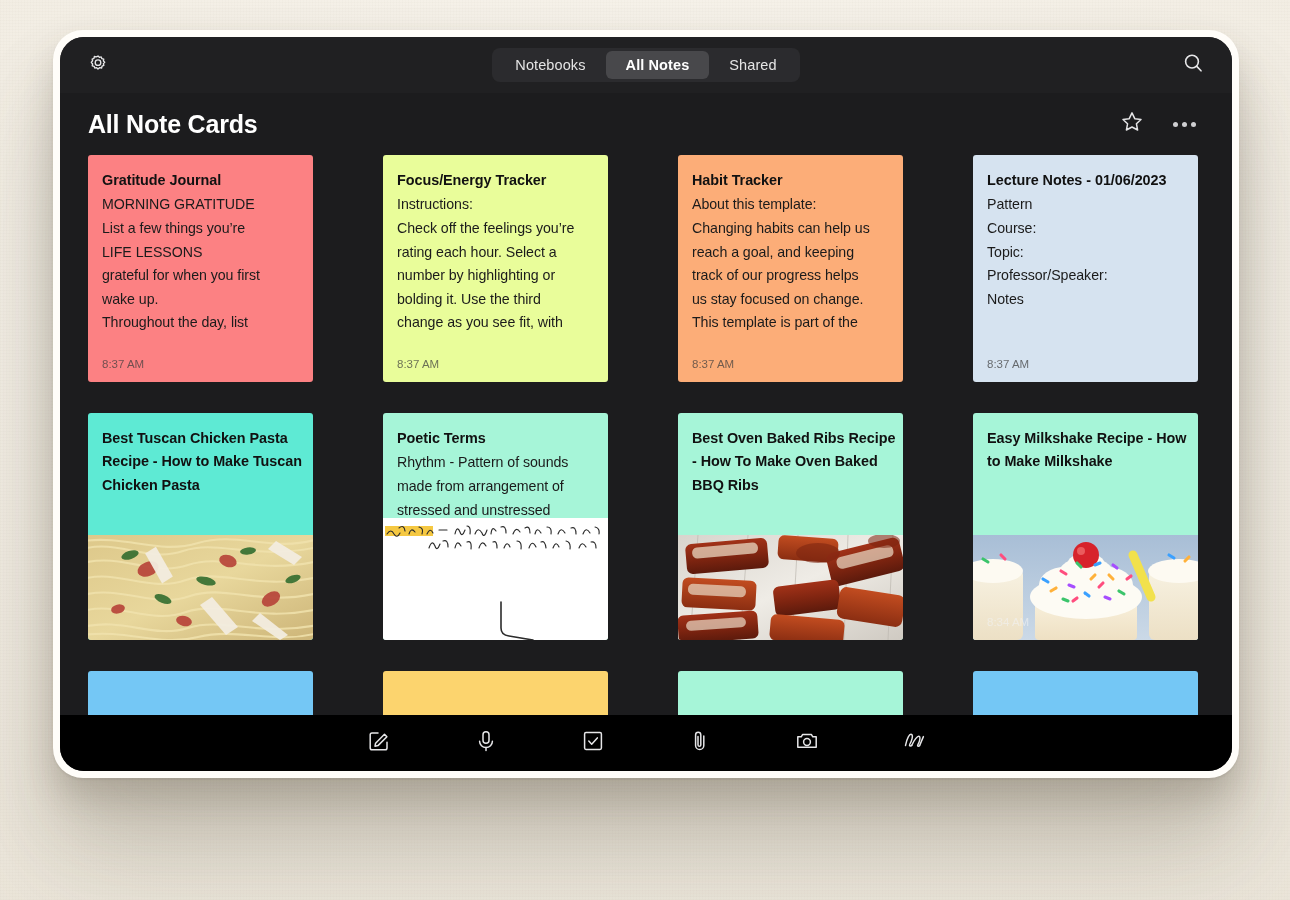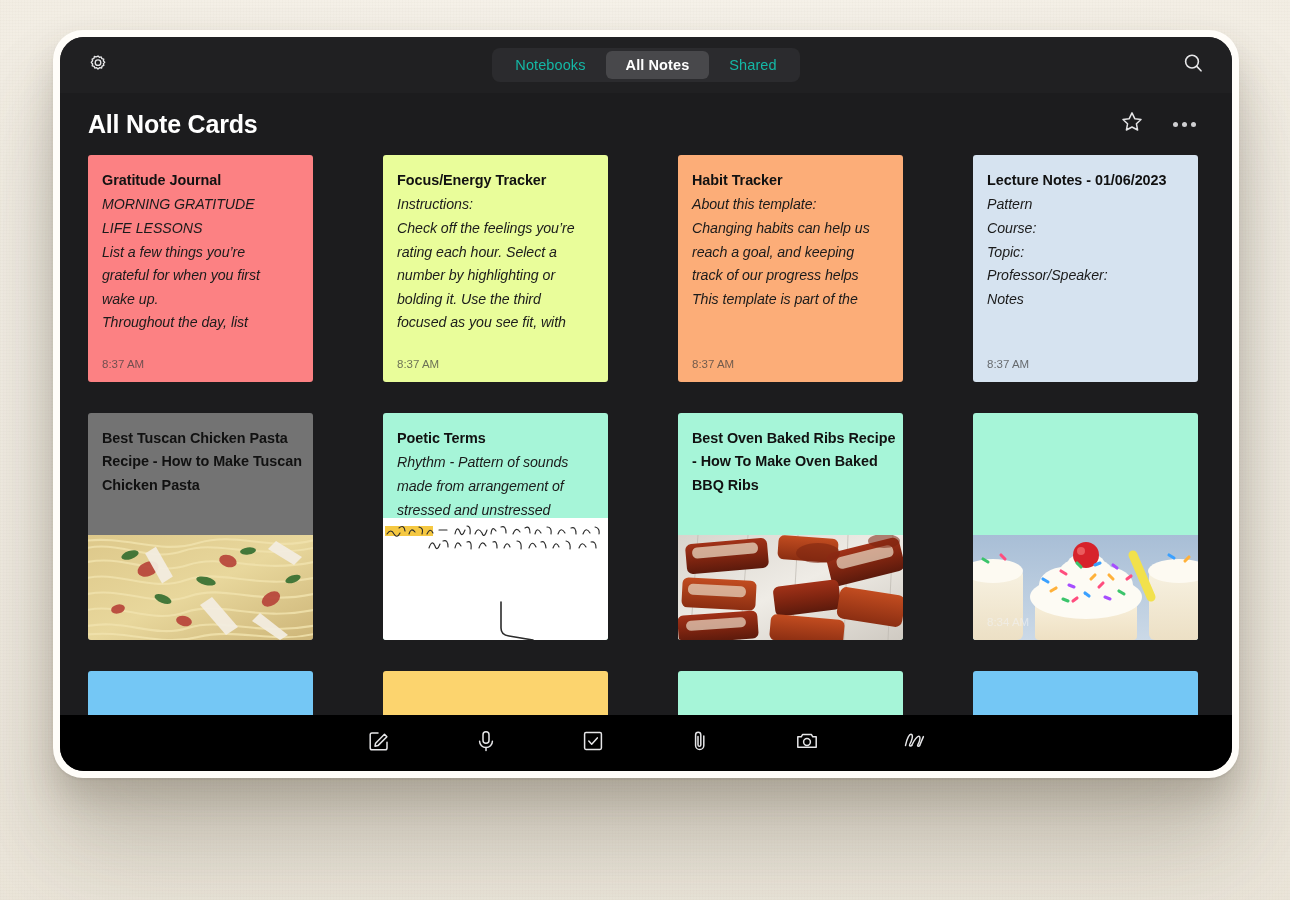--- a/index.html
+++ b/index.html
@@ -49,21 +49,21 @@
     width:30px; height:30px; display:flex; align-items:center; justify-content:center;
   }
   .search-btn{
     position:absolute; right:24px; top:50%; transform:translateY(-50%);
     width:30px; height:30px; display:flex; align-items:center; justify-content:center;
   }
   .segmented{
     display:flex; background:#2b2b2e; border-radius:8px; padding:3px; gap:0;
   }
   .seg{
-    padding:7px 20px; font-size:14.5px; color:#14b8a6;
+    padding:7px 20px; font-size:14.5px; color:#e5e5e5;
     border-radius:6px; line-height:1; white-space:nowrap;
     letter-spacing:.1px;
   }
   .seg.active{ background:#48484b; color:#ffffff;font-weight:bold; }
   
   .header{
     flex:0 0 62px; display:flex; align-items:center;
     padding:0 34px 0 28px; background:#1c1c1e;
   }
   .page-title{
@@ -88,21 +88,21 @@
   }
   .card.h1{ height:227px; }
   .card.h2{ height:227px; }
   .card.h3{ height:60px; }
   .card-body{ padding:14px 6px 0 14px; }
   .card-title{
     font-size:14.4px; font-weight:bold; color:#111; line-height:1.63;
     margin-bottom:1px; letter-spacing:-.05px;
   }
   .card-text{
-    font-size:14.2px; color:#1b1b1b; line-height:1.66; letter-spacing:-.05px;font-style:italic;
+    font-size:14.2px; color:#1b1b1b; line-height:1.66; letter-spacing:-.05px;
   }
   .card-time{
     position:absolute; left:14px; bottom:12px;
     font-size:11.5px; color:#3c3c3c; opacity:.72;
   }
   .card-time.on-img{ color:#f2f2f2; opacity:.62; }
   .thumb{ position:absolute; left:0; right:0; bottom:0; overflow:hidden; }
   .thumb svg{ display:block; width:100%; height:100%; }
   
   .dock{
@@ -169,67 +169,68 @@
         </div>
       </div>
 
       <div class="board">
         <div class="grid">
 
           <div class="card h1" style="background:#FC8183">
             <div class="card-body">
               <div class="card-title">Gratitude Journal</div>
               <div class="card-text">MORNING GRATITUDE</div>
+              <div class="card-text">List a few things you’re</div>
               <div class="card-text">LIFE LESSONS</div>
-              <div class="card-text">List a few things you’re</div>
               <div class="card-text">grateful for when you first</div>
               <div class="card-text">wake up.</div>
               <div class="card-text">Throughout the day, list</div>
             </div>
             <div class="card-time">8:37 AM</div>
           </div>
 
           <div class="card h1" style="background:#E9FD9A">
             <div class="card-body">
               <div class="card-title">Focus/Energy Tracker</div>
               <div class="card-text">Instructions:</div>
               <div class="card-text">Check off the feelings you’re</div>
               <div class="card-text">rating each hour. Select a</div>
               <div class="card-text">number by highlighting or</div>
               <div class="card-text">bolding it. Use the third</div>
-              <div class="card-text">focused as you see fit, with</div>
+              <div class="card-text">change as you see fit, with</div>
             </div>
             <div class="card-time">8:37 AM</div>
           </div>
 
           <div class="card h1" style="background:#FCAD78">
             <div class="card-body">
               <div class="card-title">Habit Tracker</div>
               <div class="card-text">About this template:</div>
               <div class="card-text">Changing habits can help us</div>
               <div class="card-text">reach a goal, and keeping</div>
               <div class="card-text">track of our progress helps</div>
+              <div class="card-text">us stay focused on change.</div>
               <div class="card-text">This template is part of the</div>
             </div>
             <div class="card-time">8:37 AM</div>
           </div>
 
           <div class="card h1" style="background:#D6E3F0">
             <div class="card-body">
               <div class="card-title">Lecture Notes - 01/06/2023</div>
               <div class="card-text">Pattern</div>
               <div class="card-text">Course:</div>
               <div class="card-text">Topic:</div>
               <div class="card-text">Professor/Speaker:</div>
               <div class="card-text">Notes</div>
             </div>
             <div class="card-time">8:37 AM</div>
           </div>
 
-          <div class="card h2" style="background:#737373">
+          <div class="card h2" style="background:#5eead4">
             <div class="card-body">
               <div class="card-title">Best Tuscan Chicken Pasta Recipe - How to Make Tuscan Chicken Pasta</div>
             </div>
             <div class="thumb" style="height:105px">
               <svg viewBox="0 0 225 105" preserveAspectRatio="none" aria-hidden="true">
                 <defs>
                   <linearGradient id="pg" x1="0" y1="0" x2="1" y2="1">
                     <stop offset="0" stop-color="#ddc88a"></stop>
                       <stop offset=".5" stop-color="#e8d79c"></stop>
                       <stop offset="1" stop-color="#cdb578"></stop>
@@ -335,20 +336,21 @@
                 <g fill="#7b2410" opacity=".55">
                   <ellipse cx="140" cy="18" rx="22" ry="10"></ellipse>
                   <ellipse cx="206" cy="6" rx="16" ry="7"></ellipse>
                 </g>
               </svg>
             </div>
           </div>
 
           <div class="card h2" style="background:#A6F5D8">
             <div class="card-body">
+              <div class="card-title">Easy Milkshake Recipe - How to Make Milkshake</div>
               <div class="card-text"></div>
             </div>
             <div class="thumb" style="height:105px">
               <svg viewBox="0 0 225 105" preserveAspectRatio="none" aria-hidden="true">
                 <defs>
                   <linearGradient id="bg2" x1="0" y1="0" x2="0" y2="1">
                     <stop offset="0" stop-color="#a8bed6"></stop>
                       <stop offset="1" stop-color="#cbd9e7"></stop>
                   </linearGradient>
                   <linearGradient id="shake" x1="0" y1="0" x2="0" y2="1">

